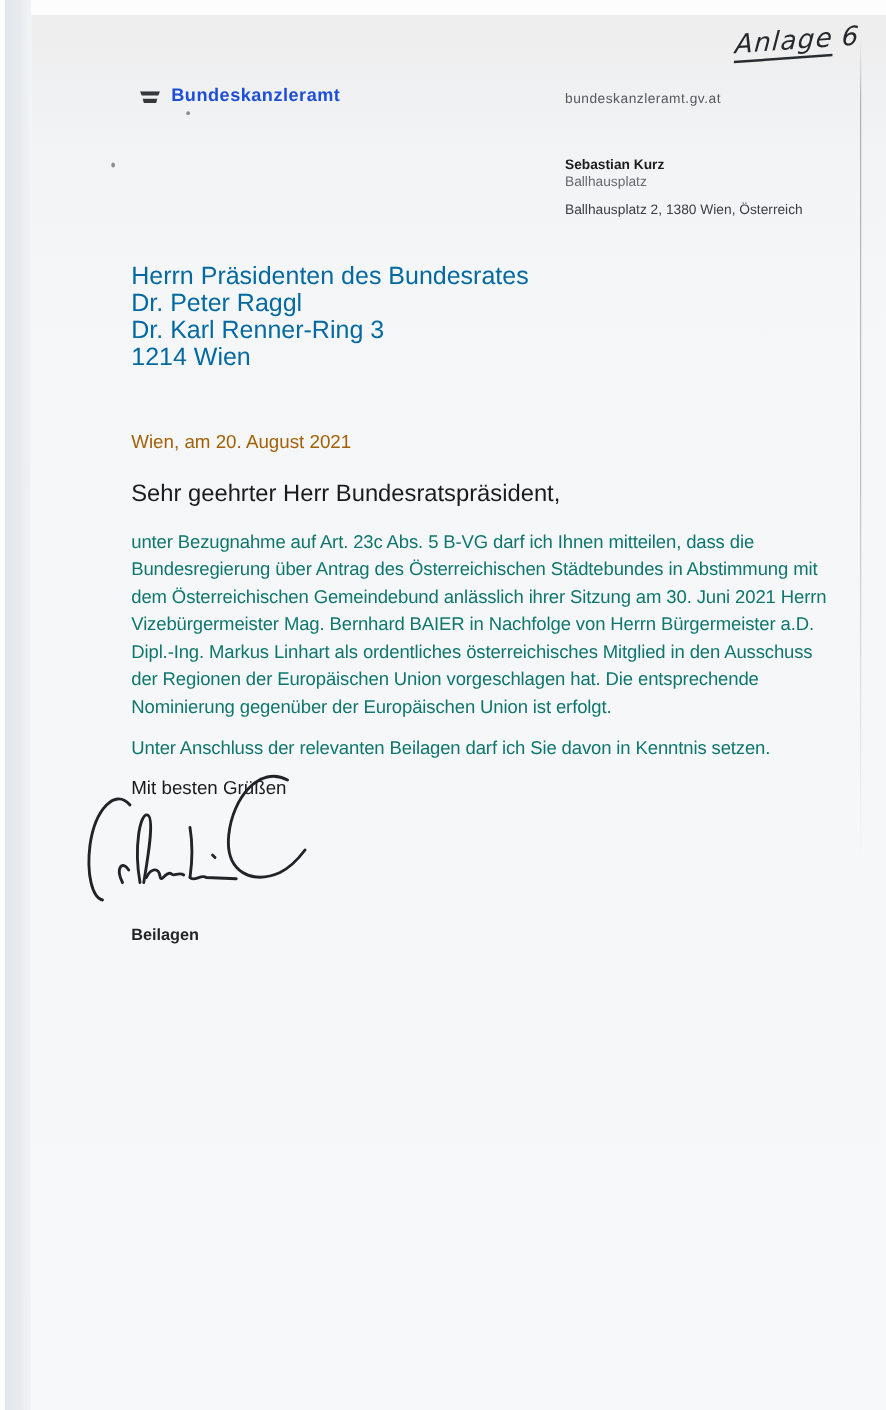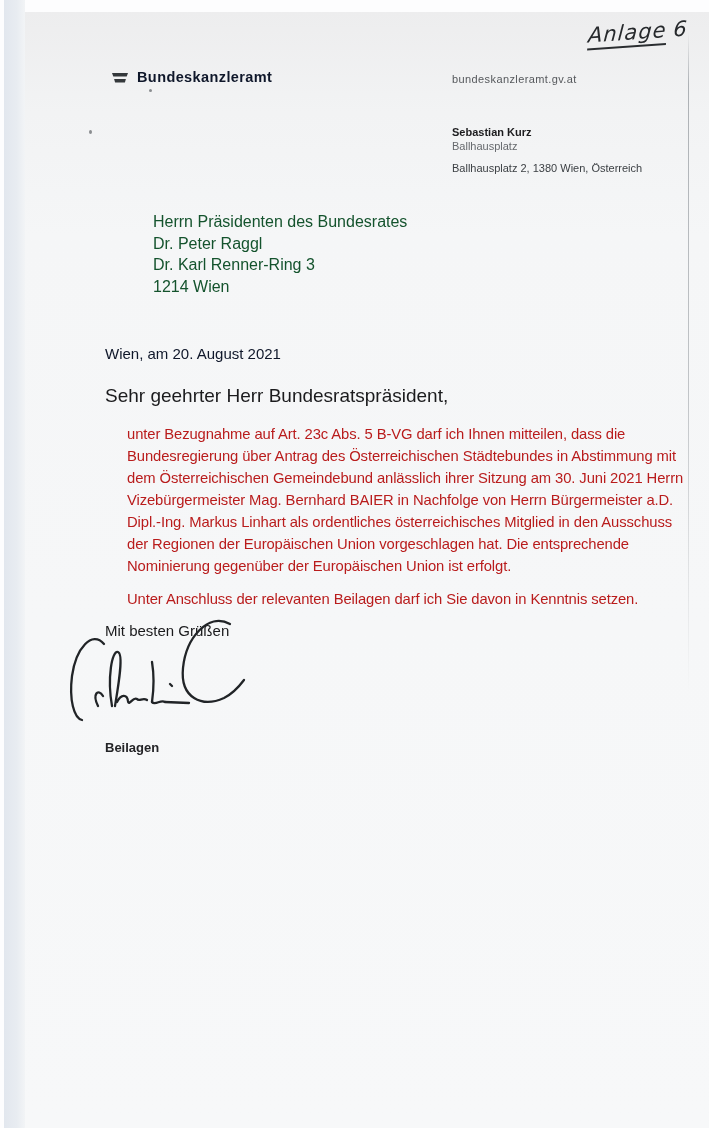--- a/index.html
+++ b/index.html
@@ -60,52 +60,51 @@
   }
   .annotation .anno-number { margin-left: 7px; }
 
   
   .brand-row { position: absolute; left: 112px; top: 69px; display: flex; align-items: center; }
   .brand-logo { width: 16px; height: 10px; margin-right: 9px; margin-top: 2px; }
   .brand-name {
     font-size: 14.5px;
     font-weight: 600;
     letter-spacing: 0.4px;
-    color: #0f172a;
+    color: #1d4ed8;
   }
   .website {
     position: absolute;
     left: 452px; top: 73px;
     font-size: 11px;
     letter-spacing: 0.4px;
     color: #55585c;
   }
 
   
   .sender { position: absolute; left: 452px; top: 126px; font-size: 11px; line-height: 13.5px; }
   .sender .sender-name { font-weight: 700; color: #1c1c1e; }
   .sender .sender-title { color: #66696d; }
   .sender .sender-address { color: #3c4044; margin-top: 9px; }
 
   
-  .recipient { position: absolute; left: 105px; top: 211px; font-size: 16px; line-height: 21.5px; color: #14532d; margin-left: 48px; }
+  .recipient { position: absolute; left: 105px; top: 211px; font-size: 20px; line-height: 21.5px; color: #0369a1; }
 
   
-  .dateline   { position: absolute; left: 105px; top: 345px; font-size: 15px; color: #0f172a; }
+  .dateline   { position: absolute; left: 105px; top: 345px; font-size: 15px; color: #a16207; }
   .salutation { position: absolute; left: 105px; top: 385px; font-size: 19px; color: #1b1b1d; }
   .para {
     position: absolute;
     left: 105px;
     width: 558px;
     font-size: 14.8px;
     letter-spacing: -0.1px;
     line-height: 22px;
-    color: #b91c1c;
+    color: #0f766e;
     text-align: left;
-    margin-left: 22px;
   }
   .para.p1 { top: 423px; }
   .para.p2 { top: 588px; }
   .closing { position: absolute; left: 105px; top: 622px; font-size: 15px; color: #1b1b1d; }
   .signature-svg { position: absolute; left: 62px; top: 610px; width: 190px; height: 142px; }
   .enclosures { position: absolute; left: 105px; top: 740px; font-size: 13px; font-weight: 600; color: #242427; }
 </style>
 </head>
 <body>
 

